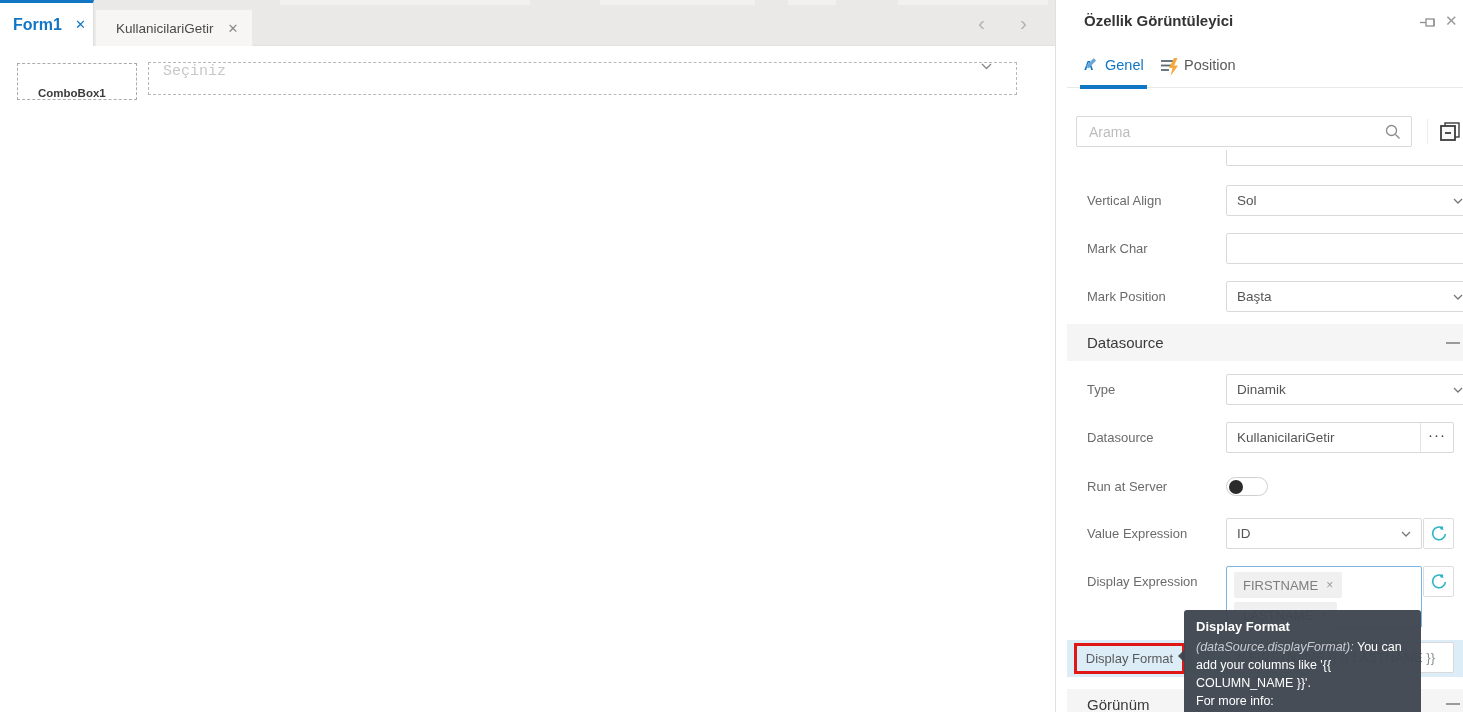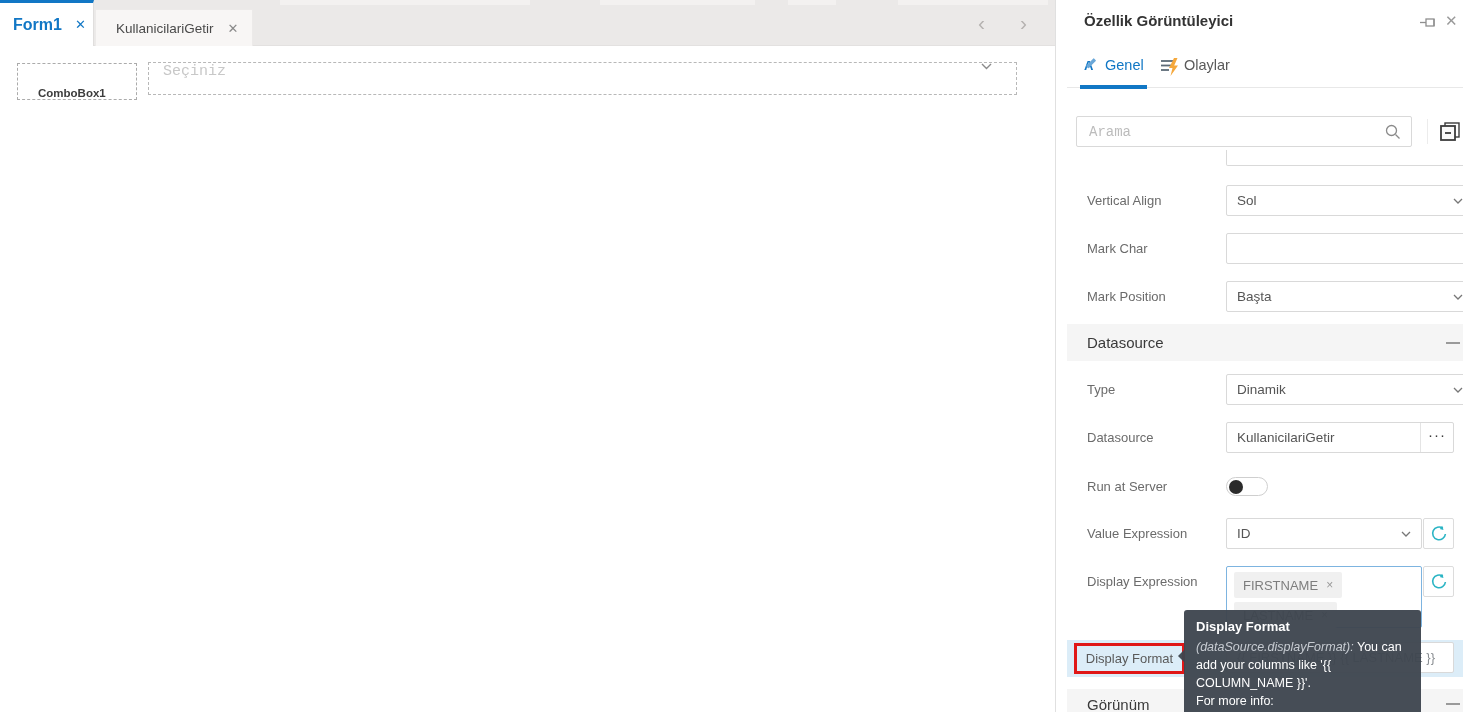--- a/index.html
+++ b/index.html
@@ -44,21 +44,21 @@
   .p-tab .t { font-size:14.5px; }
   .p-tab.active .t { color:var(--accent); }
   .p-tab.idle .t { color:#5a5a5a; }
   .p-tabline { position:absolute; left:0; top:87px; width:407px; height:1px; background:#e8e8e8; }
   .p-tabind { position:absolute; left:13px; top:85px; width:67px; height:4px; background:var(--accent); }
 
   .searchbox { position:absolute; left:9px; top:116px; width:336px; height:31px;
     border:1px solid #d9d9d9; border-radius:2px; background:#fff; }
   .searchbox input { position:absolute; left:0; top:0; width:100%; height:100%; border:none;
     outline:none; background:transparent; padding:0 34px 0 12px; font-size:14px; color:#a16207;
-    font-family:Liberation Mono, monospace; }
+    font-family:Liberation Sans, sans-serif; }
   .searchbox input::placeholder { color:#bcbcbc; }
   .search-ic { position:absolute; right:10px; top:7px; }
   .tool-sep { position:absolute; left:360px; top:119px; width:1px; height:25px; background:#ececec; }
   .collapse-btn { position:absolute; left:371px; top:120px; width:24px; height:24px; cursor:pointer; }
 
   .prop-label { position:absolute; left:20px; font-size:13px; color:#6b6b6b; }
   .field { position:absolute; left:159px; width:248px; height:31px; border:1px solid #d9d9d9;
     border-radius:2px; background:#fff; display:flex; align-items:center; padding:0 10px;
     font-size:13.5px; color:#555; cursor:pointer; }
   .field .val { flex:1; overflow:hidden; white-space:nowrap; }
@@ -173,21 +173,21 @@
     </div>
     <div class="p-tab idle" style="left:93px;">
       <svg width="23" height="19" viewBox="0 0 23 19">
         <g stroke="#5c6a76" stroke-width="1.8" fill="none">
           <line x1="1" y1="4" x2="14" y2="4"></line>
           <line x1="1" y1="8.5" x2="11" y2="8.5"></line>
           <line x1="1" y1="13" x2="9" y2="13"></line>
         </g>
         <polygon points="14,1 9,11 12.5,11 10.5,19 18,8.5 14.2,8.5 17.5,1" fill="#f5a83c"></polygon>
       </svg>
-      <span class="t">Olaylar</span>
+      <span class="t">Position</span>
     </div>
     <div class="p-tabline"></div>
     <div class="p-tabind"></div>
 
     <div class="searchbox">
       <input type="text" placeholder="Arama" style="">
       <svg class="search-ic" width="16" height="16" viewBox="0 0 16 16">
         <circle cx="6.5" cy="6.5" r="5" fill="none" stroke="#8a8a8a" stroke-width="1.3"></circle>
         <line x1="10.5" y1="10.5" x2="14.5" y2="14.5" stroke="#8a8a8a" stroke-width="1.3"></line>
       </svg>

